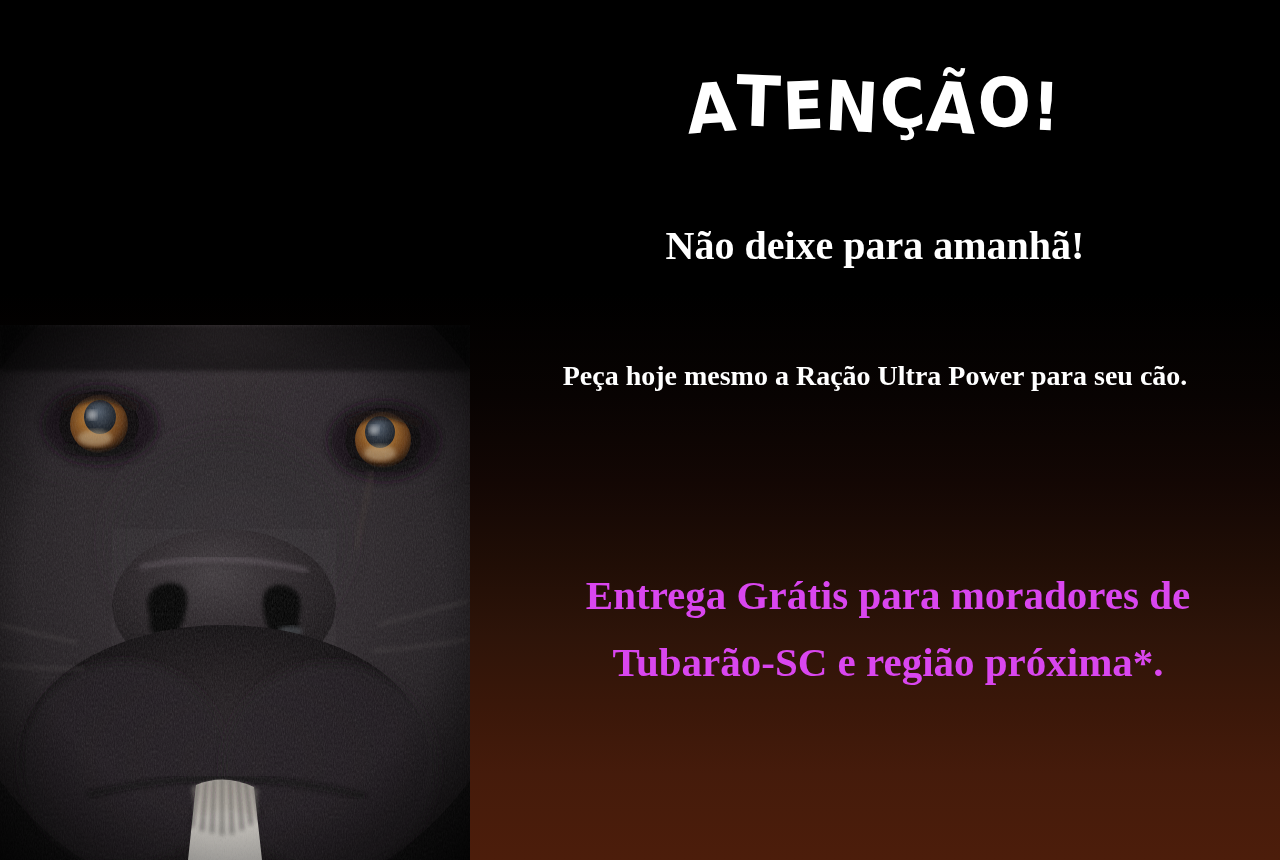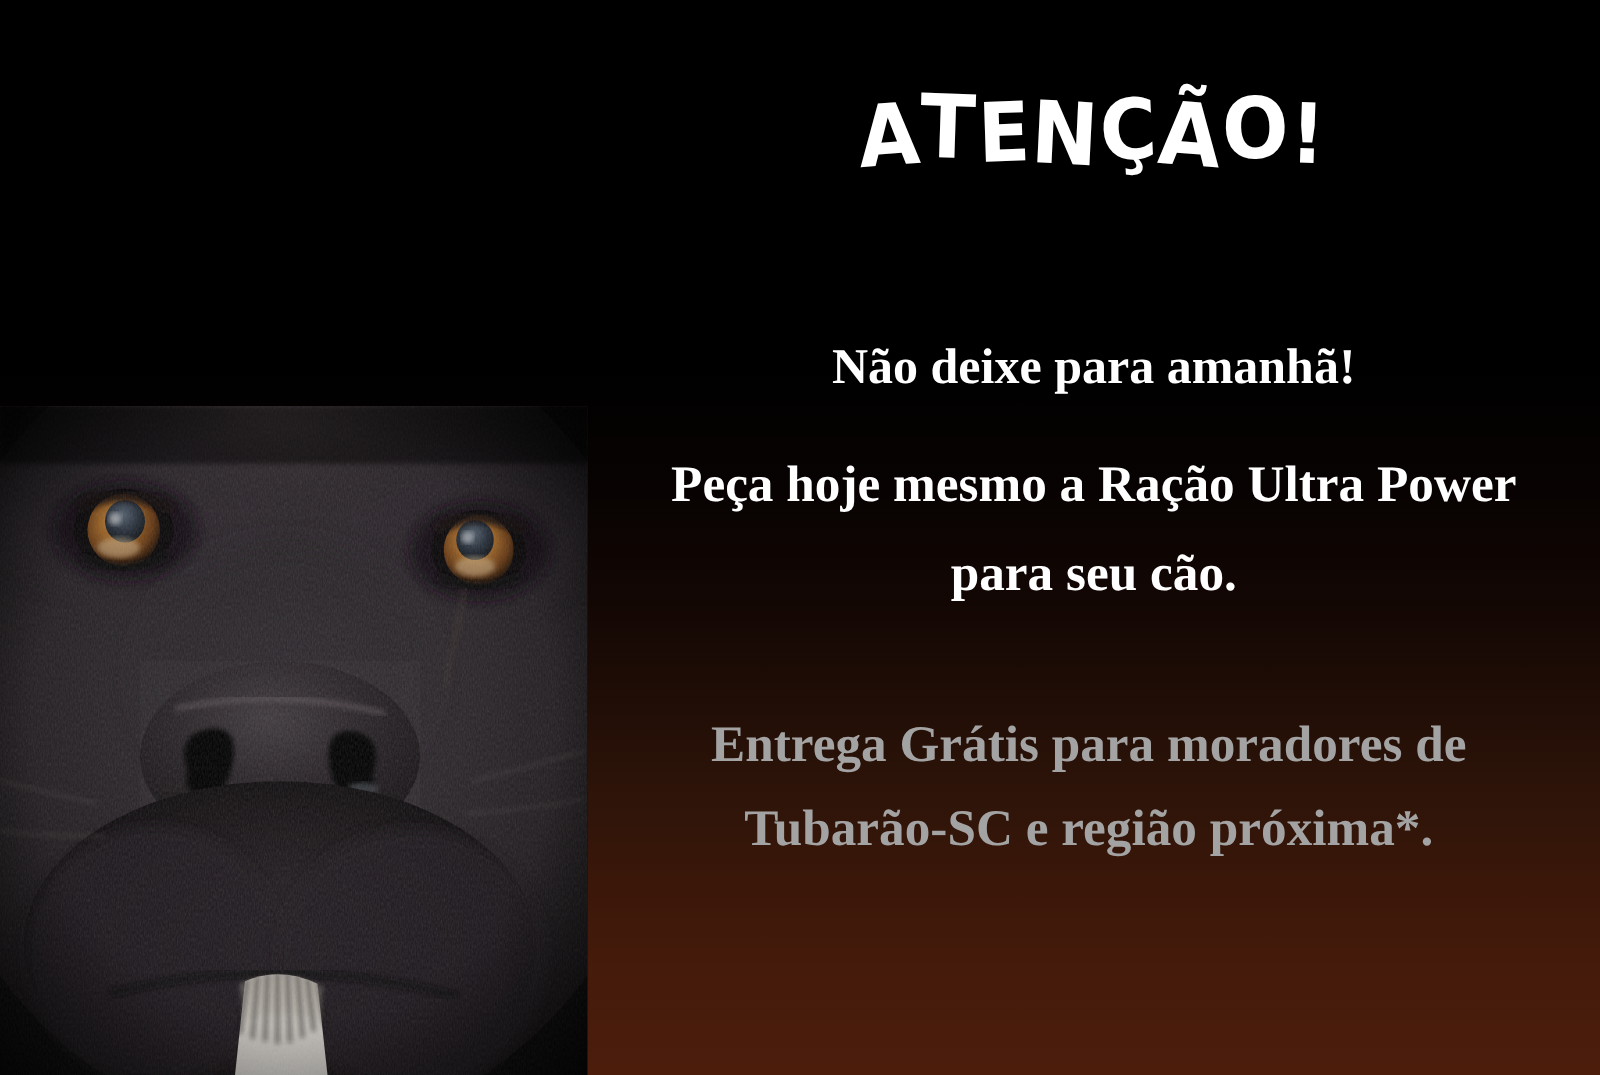--- a/index.html
+++ b/index.html
@@ -95,42 +95,41 @@
   .line-1 {
     position: absolute;
     top: 222px;
     left: 0;
     width: 810px;
     text-align: center;
     color: #ffffff;
     font-weight: 700;
     font-size: 40px;
     line-height: 1.2;
-    margin-top: 47px;
   }
 
   .line-2 {
     position: absolute;
     top: 352px;
     left: 45px;
     width: 720px;
     text-align: center;
     color: #ffffff;
     font-weight: 700;
-    font-size: 41px;
+    font-size: 28px;
     line-height: 1.72;
   }
 
   .line-3 {
     position: absolute;
     top: 562px;
-    left: 16px;
+    left: 33px;
     width: 770px;
     text-align: center;
-    color: #a3a3a3;
+    color: #d946ef;
     font-weight: 700;
     font-size: 41px;
     line-height: 1.63;
   }
 
   .footnote {
     position: absolute;
     top: 712px;
     left: 73px;
     width: 700px;

